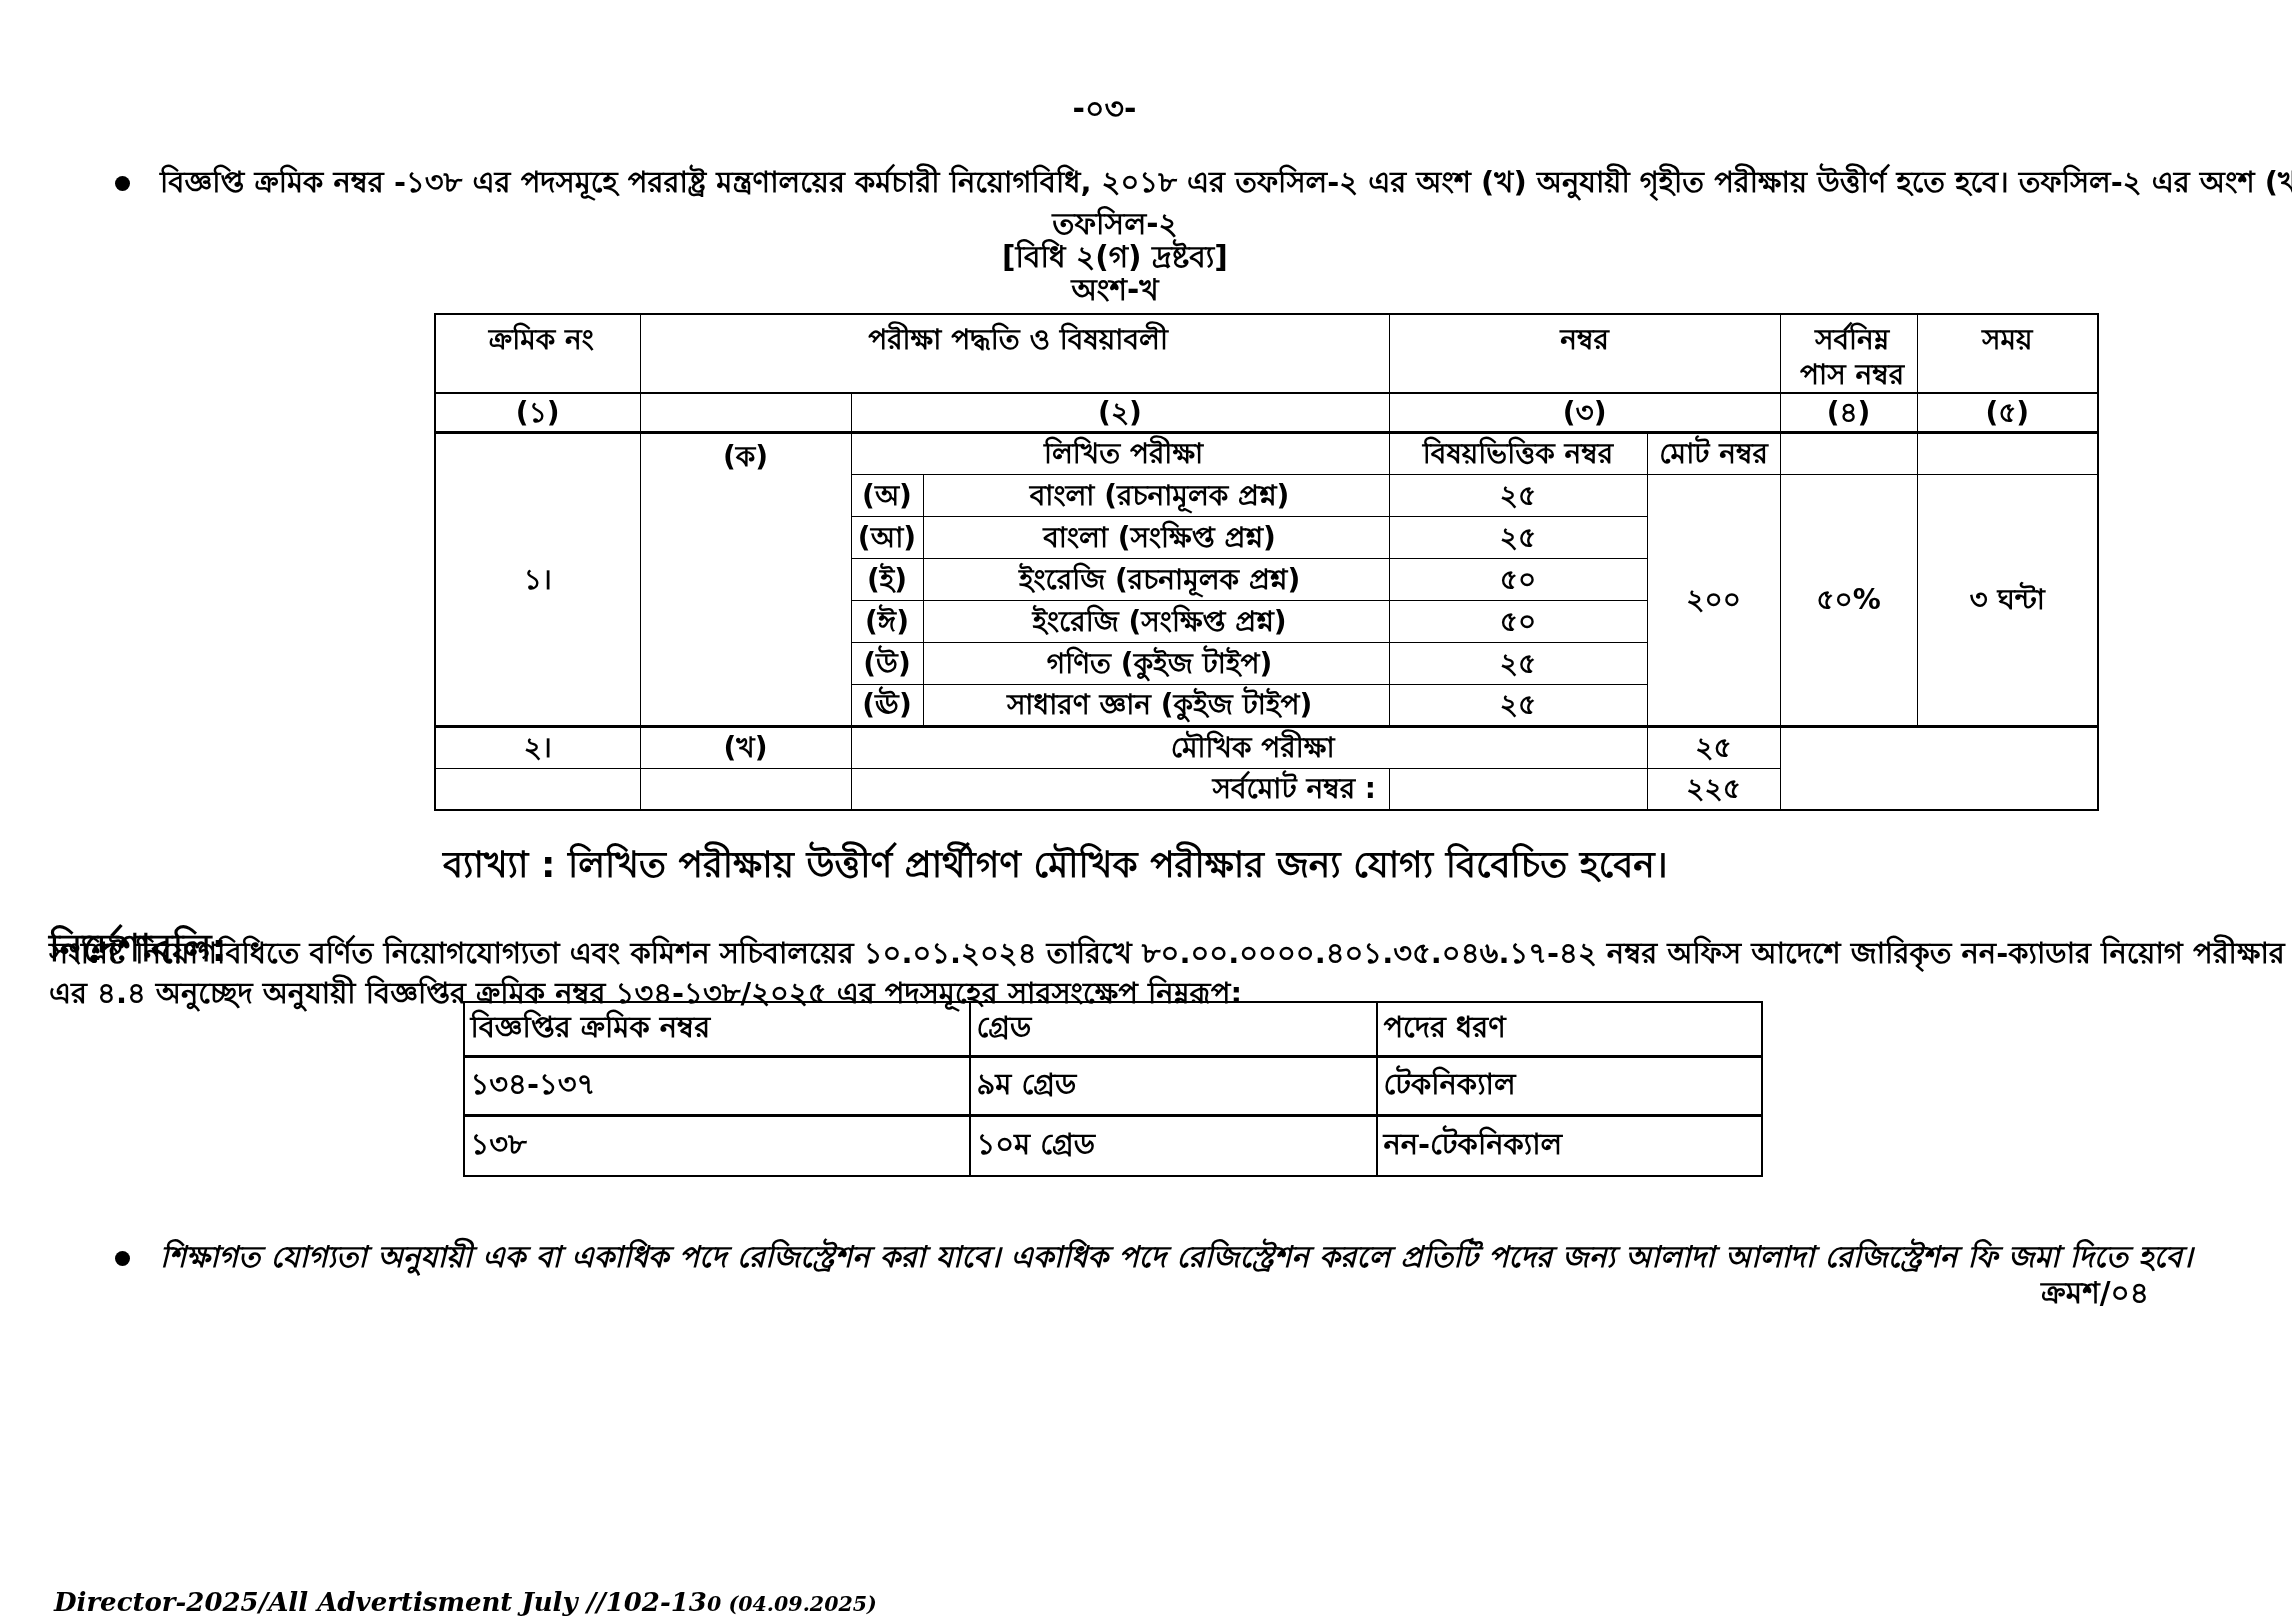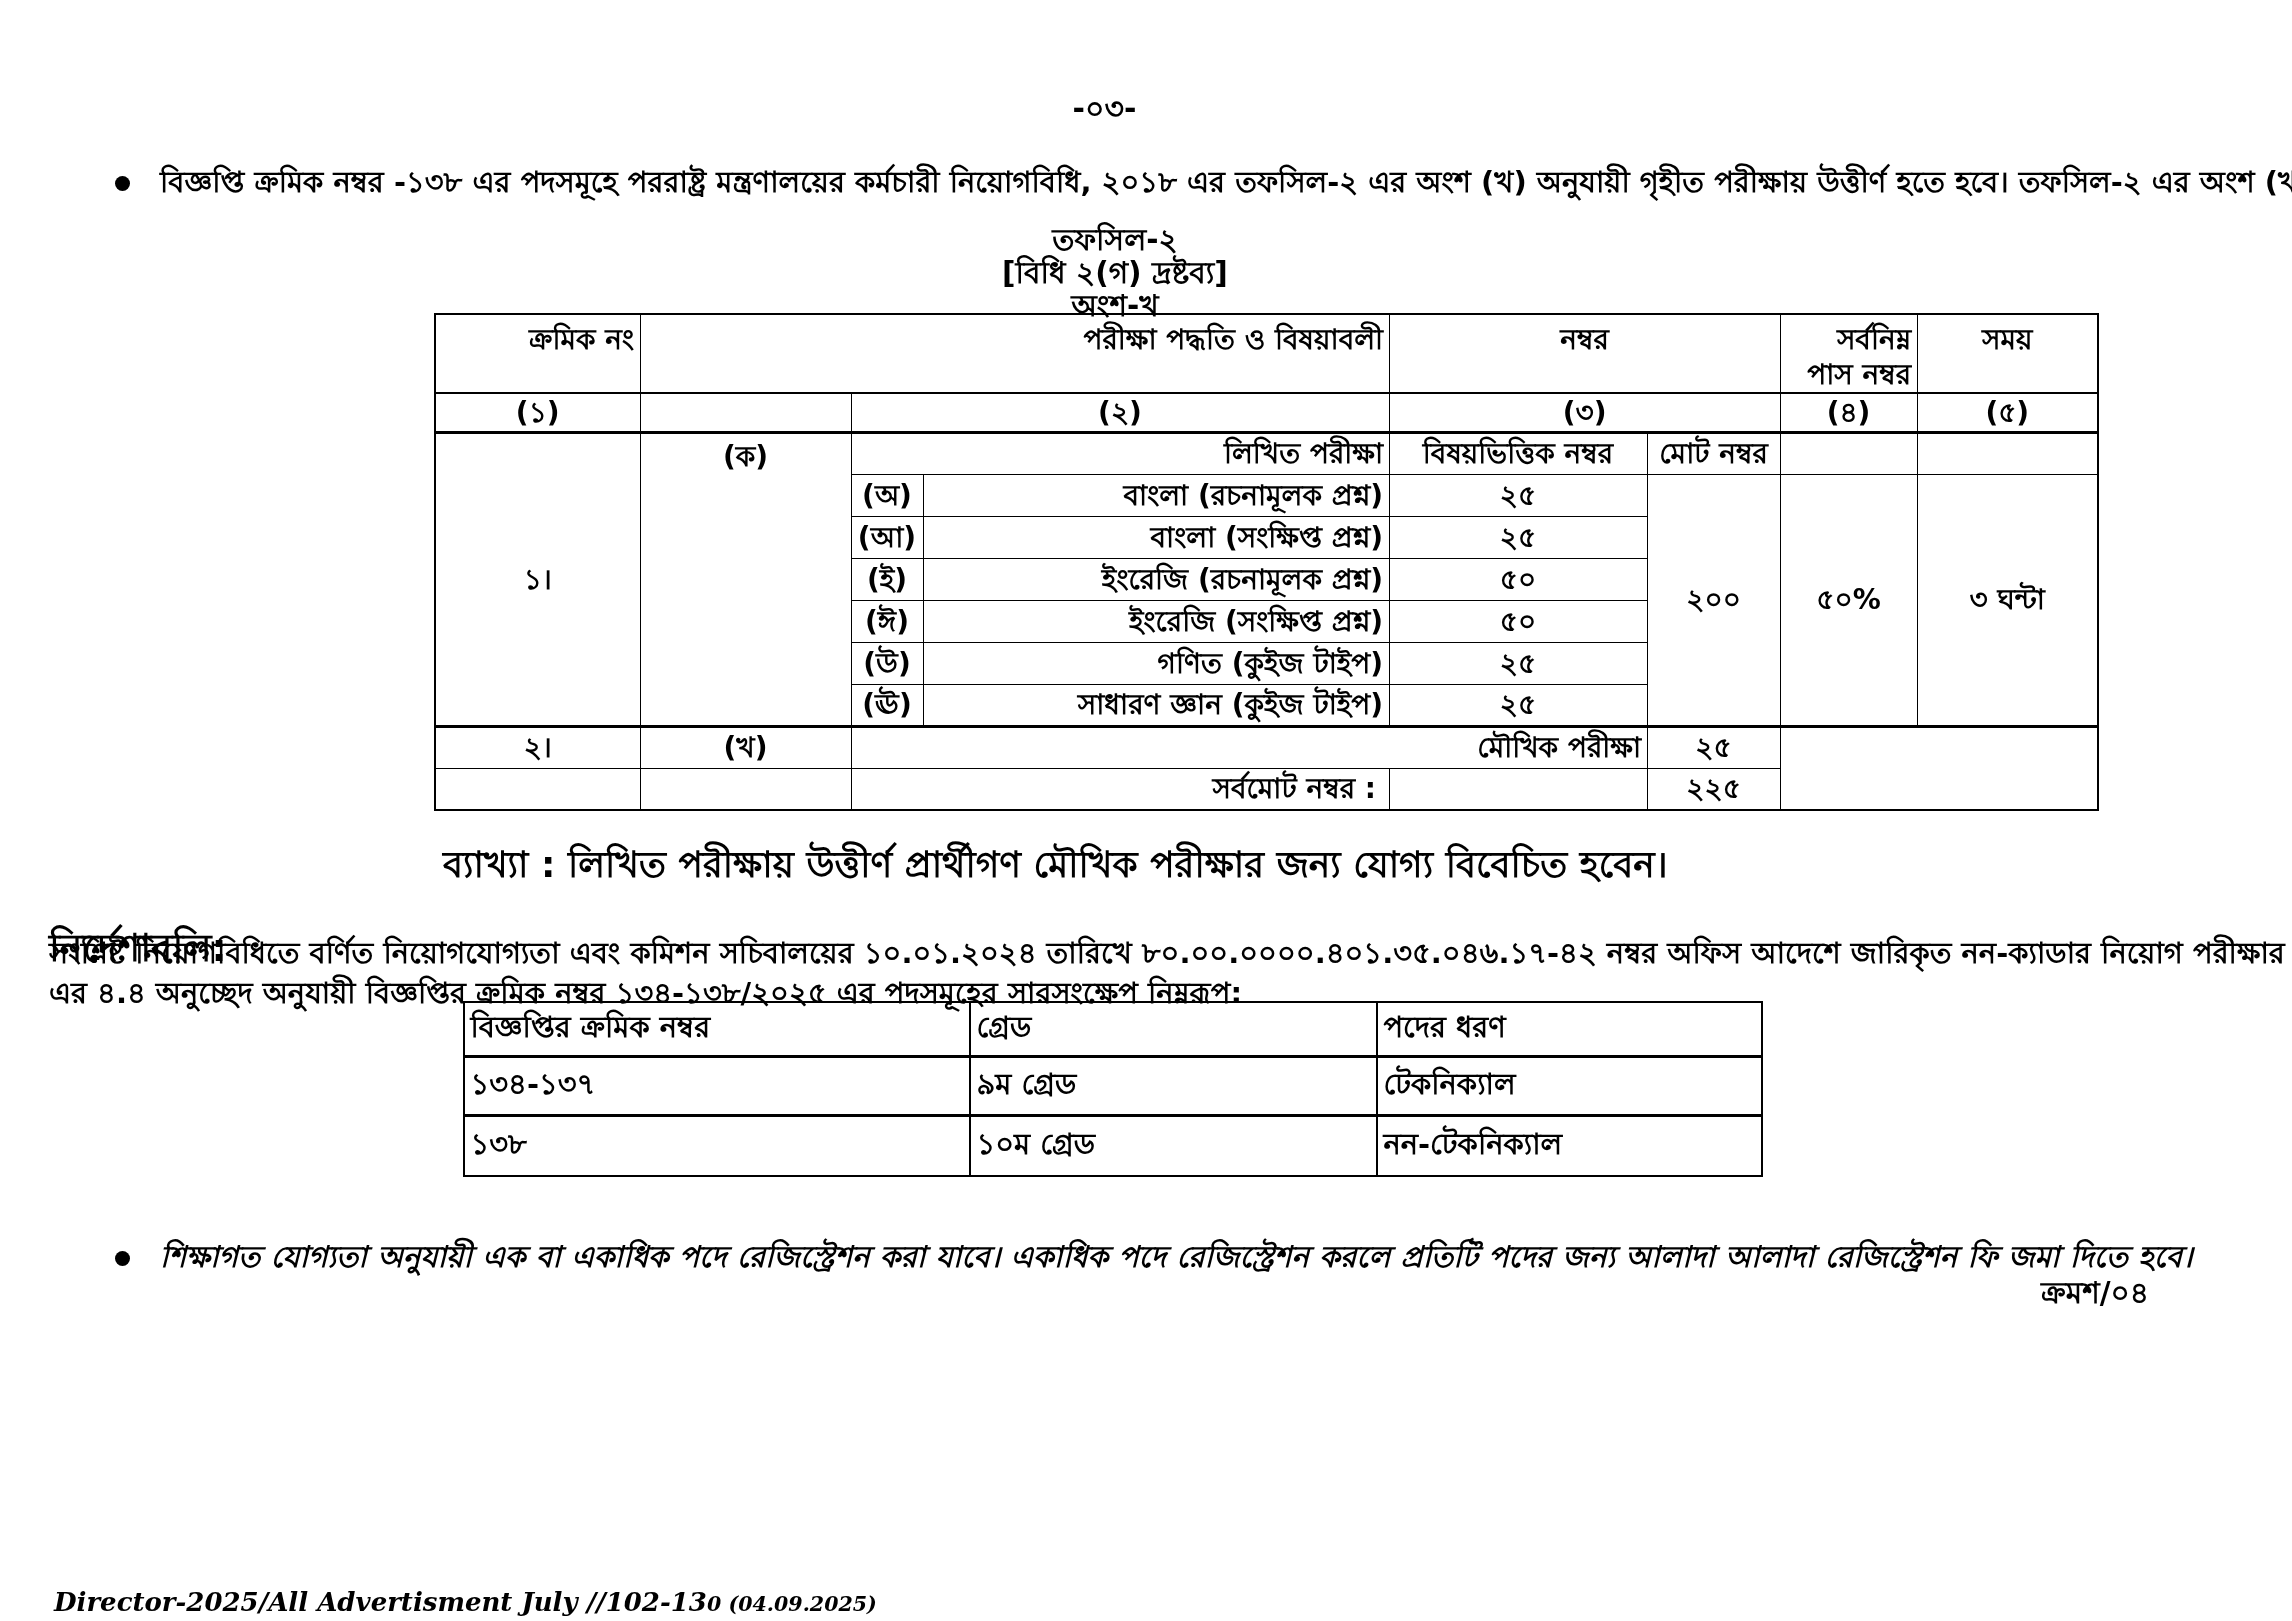--- a/index.html
+++ b/index.html
@@ -5,41 +5,41 @@
   html,body{margin:0;padding:0;}
   body{
     width:2293px;height:1621px;position:relative;
     background:#ffffff;color:#000000;
     font-family:"DejaVu Sans",sans-serif;
     font-weight:700;
     overflow:hidden;
   }
   .abs{position:absolute;}
   .bn{font-size:29.6px;line-height:1.25;}
-  .center-block{left:0;width:2230px;text-align:center;margin-top:16px;}
+  .center-block{left:0;width:2230px;text-align:center;}
   .nowrap{white-space:nowrap;}
   .bullet-row{display:flex;align-items:flex-start;}
   .bullet-dot{
     width:15px;height:15px;border-radius:50%;background:#000;
     flex:0 0 auto;margin:11.6px 30px 0 0;
   }
   
   table{border-collapse:collapse;table-layout:fixed;}
   #exam-table{left:434px;top:313px;width:1662px;border:2.7px solid #000;}
   #exam-table td{
     border:1.8px solid #000;
     font-size:28px;line-height:1.25;
     vertical-align:middle;padding:0 5.4px;
     overflow:hidden;
   }
   #exam-table tr.hdr1 td{vertical-align:top;padding-top:7.2px;}
   #exam-table tr.hdr2 td{border-top:2.7px solid #000;border-bottom:3.6px solid #000;}
   #exam-table tr.viva-row td{border-top:3.6px solid #000;}
   .ta-c{text-align:center;}
-  .ta-l{text-align:right;padding-left:12.5px !important;}
+  .ta-l{text-align:center;padding-left:12.5px !important;}
   .ta-r{text-align:right;padding-right:12.5px !important;}
   .va-t{vertical-align:top !important;padding-top:5.4px !important;}
   
   #summary-table{left:463px;top:1001px;width:1299px;border:2.7px solid #000;}
   #summary-table td{
     border:2.7px solid #000;font-size:29px;
     vertical-align:middle;padding:0 5.4px;
   }
   #summary-table tr.s-hdr td{border-bottom:3.6px solid #000;}
   #summary-table tr.s-r1 td{border-bottom:3.6px solid #000;}

